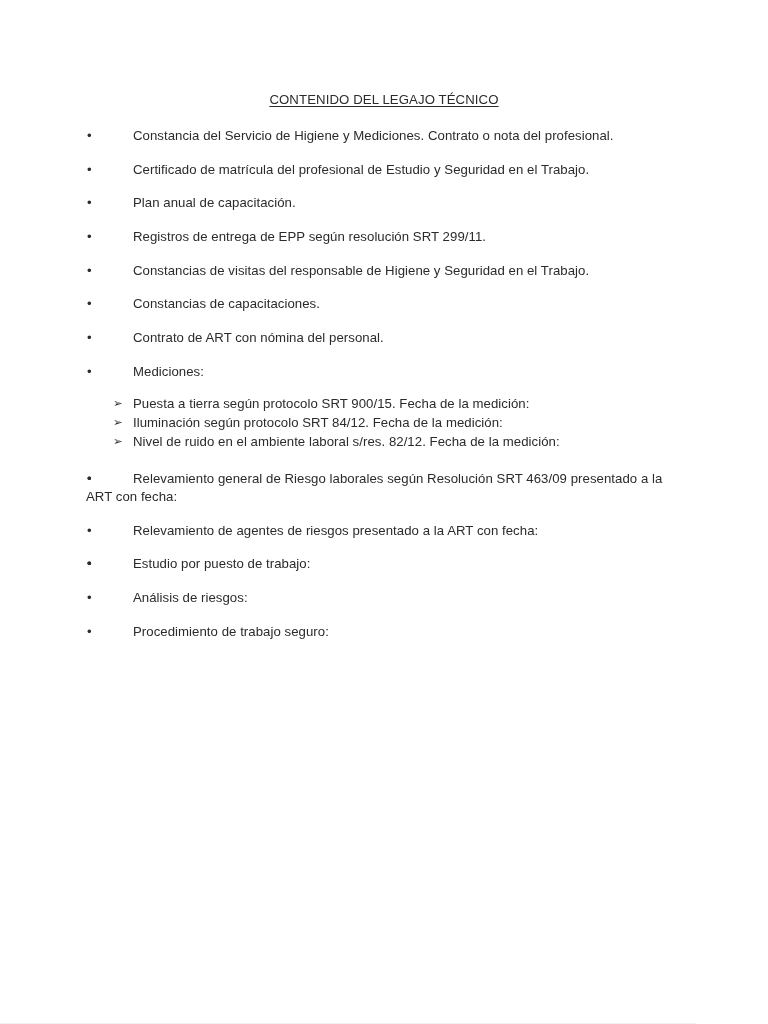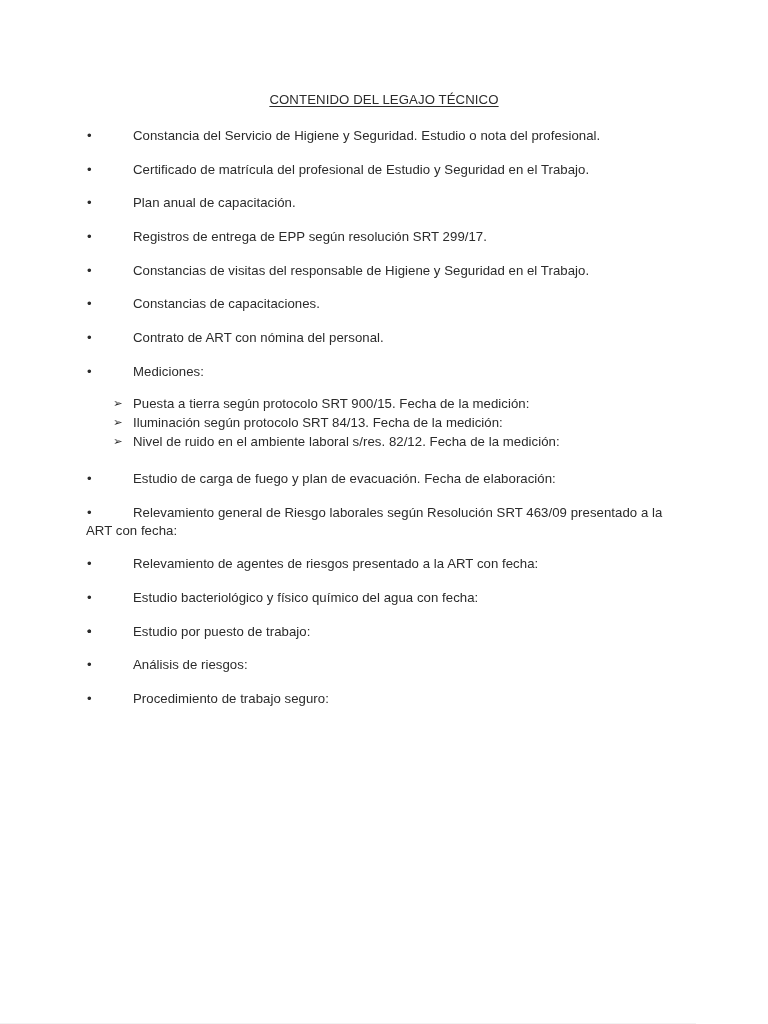--- a/index.html
+++ b/index.html
@@ -110,33 +110,33 @@
 <body>
 
 <div class="page">
   <div class="doc-body">
 
     <h1 class="doc-title">CONTENIDO DEL LEGAJO TÉCNICO</h1>
 
     <ul class="list">
       <li class="item">
         <span class="marker">•</span>
-        <span>Constancia del Servicio de Higiene y Seguridad. Estudio o nota del profesional.</span>
+        <span>Constancia del Servicio de Higiene y Mediciones. Contrato o nota del profesional.</span>
       </li>
       <li class="item">
         <span class="marker">•</span>
         <span>Certificado de matrícula del profesional de Estudio y Seguridad en el Trabajo.</span>
       </li>
       <li class="item">
         <span class="marker">•</span>
         <span>Plan anual de capacitación.</span>
       </li>
       <li class="item">
         <span class="marker">•</span>
-        <span>Registros de entrega de EPP según resolución SRT 299/17.</span>
+        <span>Registros de entrega de EPP según resolución SRT 299/11.</span>
       </li>
       <li class="item">
         <span class="marker">•</span>
         <span>Constancias de visitas del responsable de Higiene y Seguridad en el Trabajo.</span>
       </li>
       <li class="item">
         <span class="marker">•</span>
         <span>Constancias de capacitaciones.</span>
       </li>
       <li class="item">
@@ -149,44 +149,42 @@
       </li>
     </ul>
 
     <ul class="sublist">
       <li class="subitem">
         <span class="marker">➢</span>
         <span>Puesta a tierra según protocolo SRT 900/15. Fecha de la medición:</span>
       </li>
       <li class="subitem">
         <span class="marker">➢</span>
-        <span>Iluminación según protocolo SRT 84/13. Fecha de la medición:</span>
+        <span>Iluminación según protocolo SRT 84/12. Fecha de la medición:</span>
       </li>
       <li class="subitem">
         <span class="marker">➢</span>
         <span>Nivel de ruido en el ambiente laboral s/res. 82/12. Fecha de la medición:</span>
       </li>
     </ul>
 
     <ul class="list group-after-sub">
       <li class="item">
         <span class="marker">•</span>
-        <span>Estudio de carga de fuego y plan de evacuación. Fecha de elaboración:</span>
       </li>
       <li class="item wrapped">
         <span class="marker">•</span>
         <span>Relevamiento general de Riesgo laborales según Resolución SRT 463/09 presentado a la ART con fecha:</span>
       </li>
       <li class="item">
         <span class="marker">•</span>
         <span>Relevamiento de agentes de riesgos presentado a la ART con fecha:</span>
       </li>
       <li class="item">
         <span class="marker">•</span>
-        <span>Estudio bacteriológico y físico químico del agua con fecha:</span>
       </li>
       <li class="item">
         <span class="marker">•</span>
       </li>
       <li class="item">
         <span class="marker">•</span>
         <span>Estudio por puesto de trabajo:</span>
       </li>
       <li class="item">
         <span class="marker">•</span>

